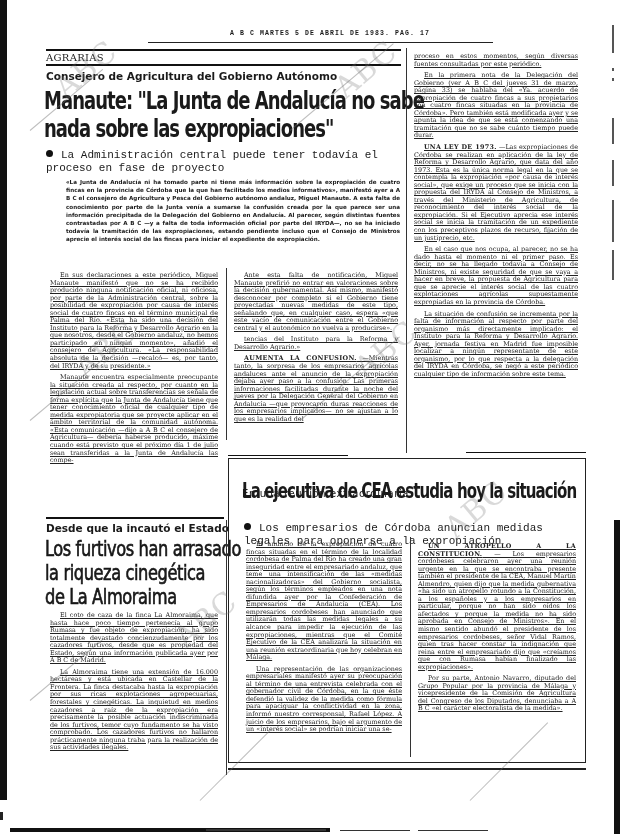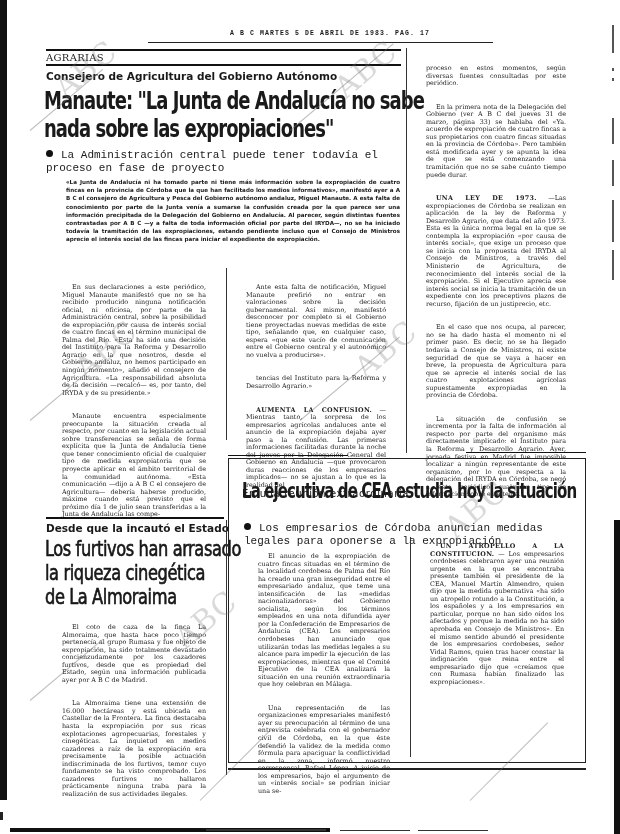--- a/index.html
+++ b/index.html
@@ -22,21 +22,21 @@
   .sect-rule-top { left:46px; top:49px; width:355px; height:2px; background:#111; }
   .sect-rule-bot { left:46px; top:64px; width:355px; height:2px; background:#111; }
 
   .kicker { font-family:"DejaVu Sans", sans-serif; font-weight:bold; font-size:10.5px; white-space:nowrap; }
   .headline { font-family:"DejaVu Sans Condensed","DejaVu Sans", sans-serif; font-weight:bold; letter-spacing:-1.2px; transform-origin:left top; white-space:nowrap; line-height:1; }
   .bullet-deck { font-family:Liberation Mono, monospace; font-size:11px; line-height:13px; }
   .bullet-dot { display:inline-block; width:7px; height:7px; background:#111; border-radius:50%; margin-right:8px; vertical-align:1px; }
 
   .lede { font-family:"DejaVu Sans", sans-serif; font-weight:bold; font-size:5.6px; line-height:8.2px; text-align:justify; }
   .col { font-family:"DejaVu Serif", serif; font-size:6.4px; line-height:7.55px; text-align:justify; color:#222; }
-  .col p { margin:16px; text-indent:10px; }
+  .col p { margin:4px; text-indent:10px;text-decoration:underline; }
   .col p + p { margin-top:2px; }
   .col .lead-cap { font-weight:bold; letter-spacing:0.3px; }
   .colrule { width:1px; background:#333; }
 
   .box { left:228px; top:458px; width:358px; height:305px; border:1.5px solid #222; box-sizing:border-box; }
   .box-rule-bottom { left:228px; top:768px; width:358px; height:2px; background:#222; }
 
   .wm { position:absolute; font-family:"DejaVu Serif", serif; font-size:30px; color:rgba(120,120,120,0.28); transform:rotate(-40deg); transform-origin:left bottom; pointer-events:none; letter-spacing:1px; }
   .wm-line { position:absolute; height:1px; background:rgba(110,110,110,0.45); transform-origin:left center; }
 </style>
@@ -119,20 +119,21 @@
   <span class="bullet-dot"></span><span>Los empresarios de Córdoba anuncian medidas legales para oponerse a la expropiación</span>
 </div>
 
 <div class="abs col" style="left:242px;top:537px;width:164px;">
   <p>El anuncio de la expropiación de cuatro fincas situadas en el término de la localidad cordobesa de Palma del Río ha creado una gran inseguridad entre el empresariado andaluz, que teme una intensificación de las «medidas nacionalizadoras» del Gobierno socialista, según los términos empleados en una nota difundida ayer por la Confederación de Empresarios de Andalucía (CEA). Los empresarios cordobeses han anunciado que utilizarán todas las medidas legales a su alcance para impedir la ejecución de las expropiaciones, mientras que el Comité Ejecutivo de la CEA analizará la situación en una reunión extraordinaria que hoy celebran en Málaga.</p>
   <p>Una representación de las organizaciones empresariales manifestó ayer su preocupación al término de una entrevista celebrada con el gobernador civil de Córdoba, en la que éste defendió la validez de la medida como fórmula para apaciguar la conflictividad en la zona, informó nuestro corresponsal, Rafael López. A juicio de los empresarios, bajo el argumento de un «interés social» se podrían iniciar una se-</p>
 </div>
 <div class="abs colrule" style="left:410px;top:537px;height:220px;"></div>
 <div class="abs col" style="left:414px;top:537px;width:166px;">
   <p style="margin-top:6px"><span class="lead-cap">UN ATROPELLO A LA CONSTITUCION.</span><span> — Los empresarios cordobeses celebraron ayer una reunión urgente en la que se encontraba presente también el presidente de la CEA, Manuel Martín Almendro, quien dijo que la medida gubernativa «ha sido un atropello rotundo a la Constitución, a los españoles y a los empresarios en particular, porque no han sido oídos los afectados y porque la medida no ha sido aprobada en Consejo de Ministros». En el mismo sentido abundó el presidente de los empresarios cordobeses, señor Vidal Ramos, quien tras hacer constar la indignación que reina entre el empresariado dijo que «creíamos que con Rumasa habían finalizado las expropiaciones».</span></p>
+  <p>Por su parte, Antonio Navarro, diputado del Grupo Popular por la provincia de Málaga y vicepresidente de la Comisión de Agricultura del Congreso de los Diputados, denunciaba a A B C «el carácter electoralista de la medida».</p>
 </div>
 
 <div class="wm-line" style="left:30px;top:130px;width:95px;transform:rotate(-40deg);"></div>
 <div class="wm" style="left:70px;top:70px;">ABC</div>
 <div class="wm-line" style="left:290px;top:130px;width:135px;transform:rotate(-40deg);"></div>
 <div class="wm" style="left:350px;top:70px;">ABC</div>
 <div class="wm-line" style="left:30px;top:420px;width:95px;transform:rotate(-40deg);"></div>
 <div class="wm" style="left:90px;top:350px;">ABC</div>
 <div class="wm-line" style="left:300px;top:420px;width:130px;transform:rotate(-40deg);"></div>
 <div class="wm" style="left:370px;top:350px;">ABC</div>

